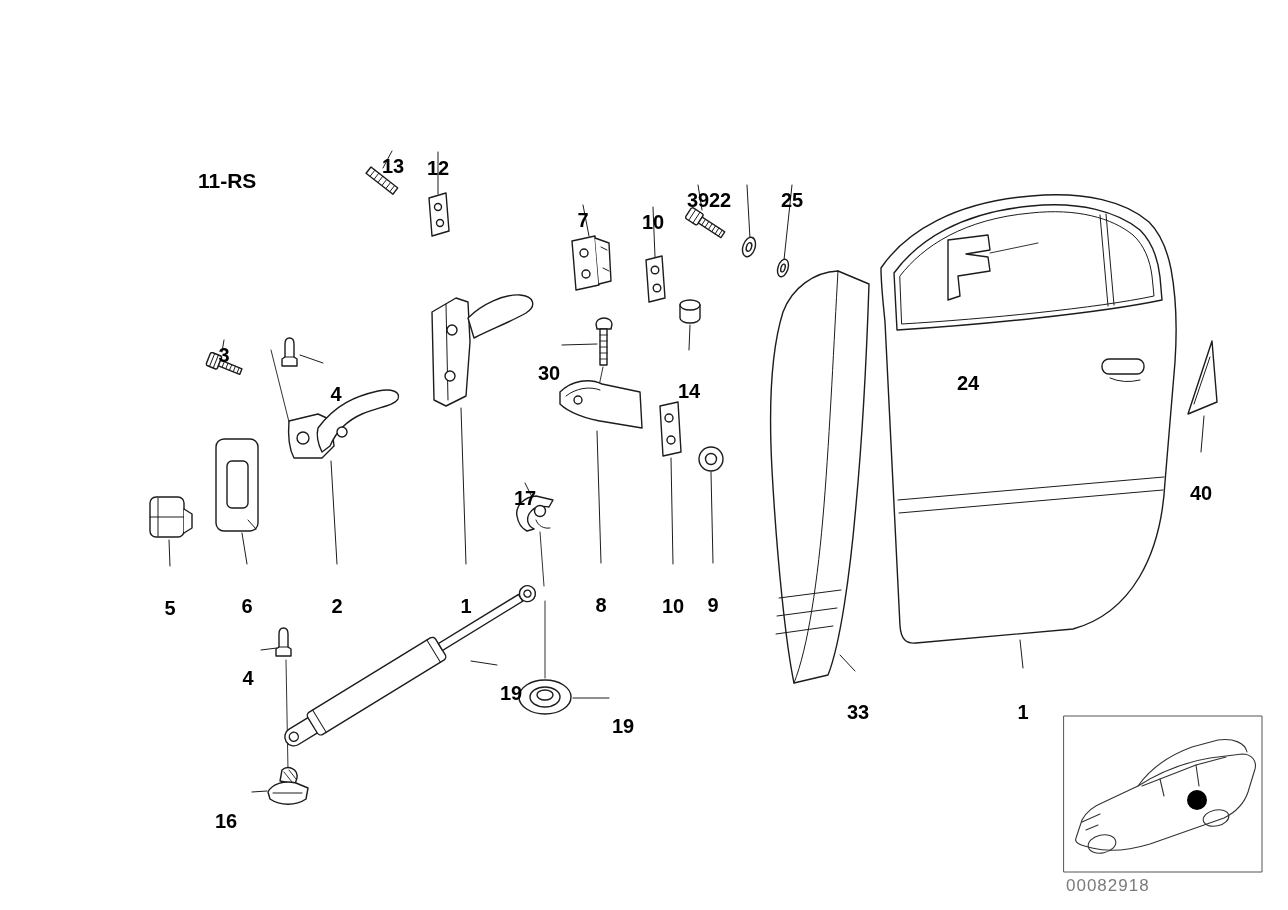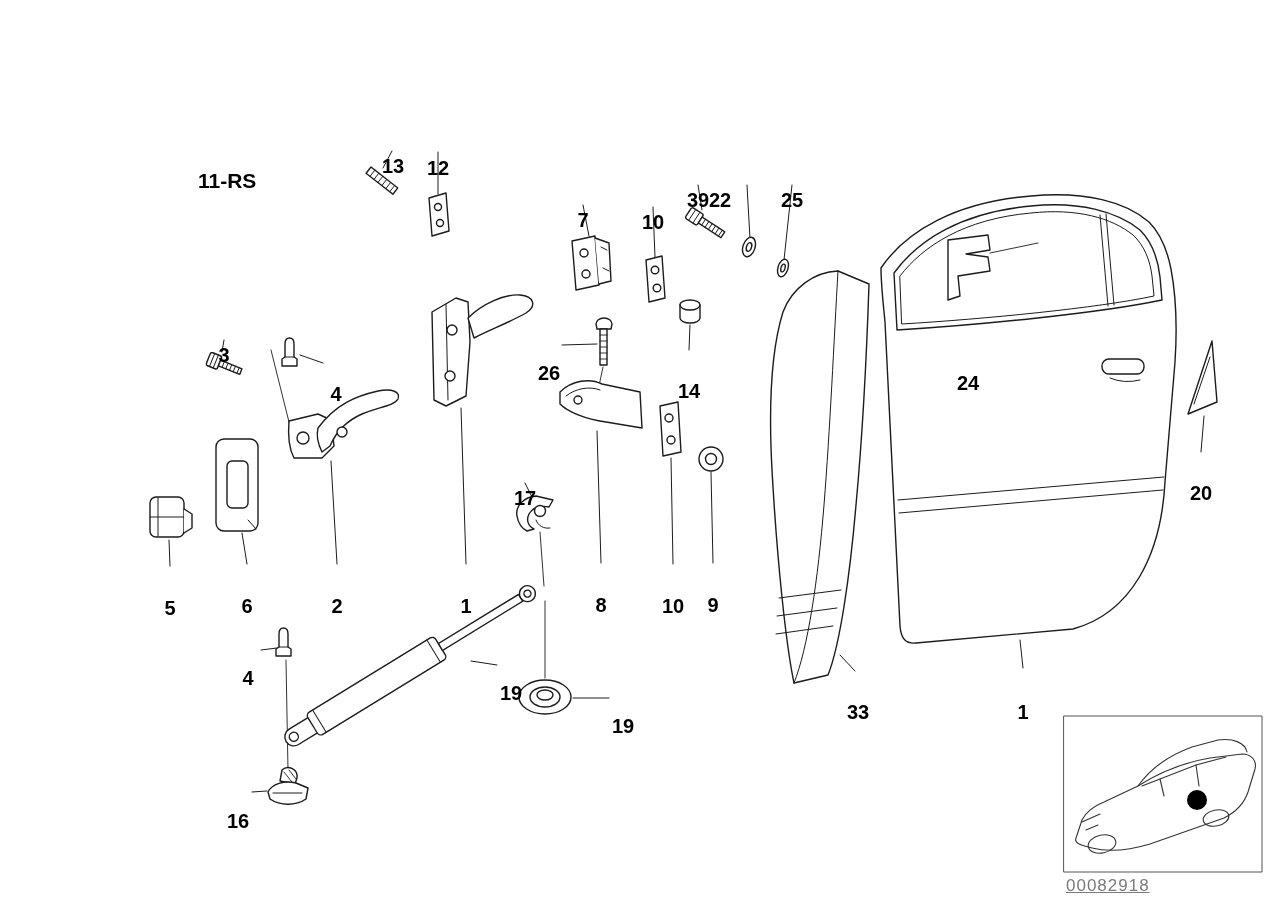--- a/index.html
+++ b/index.html
@@ -28,21 +28,20 @@
     font-weight:700;
     font-size:21px;
     line-height:1;
     color:#000;
   }
   .docnum {
     position:absolute;
     font-size:17px;
     letter-spacing:1px;
     color:#7b7b7b;
-    text-decoration:underline;
   }
 </style>
 </head>
 <body>
 
 <div class="stage">
 
   <svg class="drawing" width="1288" height="910" viewBox="0 0 1288 910" stroke="#1c1c1c" fill="none" stroke-width="1.4" stroke-linejoin="round" stroke-linecap="round">
 
     <defs>
@@ -286,33 +285,33 @@
 
   <div class="callout" style="left:393px;top:138px">13</div>
   <div class="callout" style="left:438px;top:140px">12</div>
   <div class="callout" style="left:583px;top:192px">7</div>
   <div class="callout" style="left:653px;top:194px">10</div>
   <div class="callout" style="left:698px;top:172px">39</div>
   <div class="callout" style="left:720px;top:172px">22</div>
   <div class="callout" style="left:792px;top:172px">25</div>
   <div class="callout" style="left:224px;top:327px">3</div>
   <div class="callout" style="left:336px;top:366px">4</div>
-  <div class="callout" style="left:549px;top:345px">26</div>
+  <div class="callout" style="left:549px;top:345px">30</div>
   <div class="callout" style="left:689px;top:363px">14</div>
   <div class="callout" style="left:968px;top:355px">24</div>
   <div class="callout" style="left:525px;top:470px">17</div>
   <div class="callout" style="left:170px;top:580px">5</div>
   <div class="callout" style="left:247px;top:578px">6</div>
   <div class="callout" style="left:337px;top:578px">2</div>
   <div class="callout" style="left:466px;top:578px">1</div>
   <div class="callout" style="left:601px;top:577px">8</div>
   <div class="callout" style="left:673px;top:578px">10</div>
   <div class="callout" style="left:713px;top:577px">9</div>
   <div class="callout" style="left:248px;top:650px">4</div>
   <div class="callout" style="left:511px;top:665px">19</div>
   <div class="callout" style="left:623px;top:698px">19</div>
-  <div class="callout" style="left:238px;top:793px">16</div>
+  <div class="callout" style="left:226px;top:793px">16</div>
   <div class="callout" style="left:858px;top:684px">33</div>
   <div class="callout" style="left:1023px;top:684px">1</div>
-  <div class="callout" style="left:1201px;top:465px">20</div>
+  <div class="callout" style="left:1201px;top:465px">40</div>
 
   <div class="docnum" style="left:1066px;top:876px">00082918</div>
 </div>
 
 </body></html>

